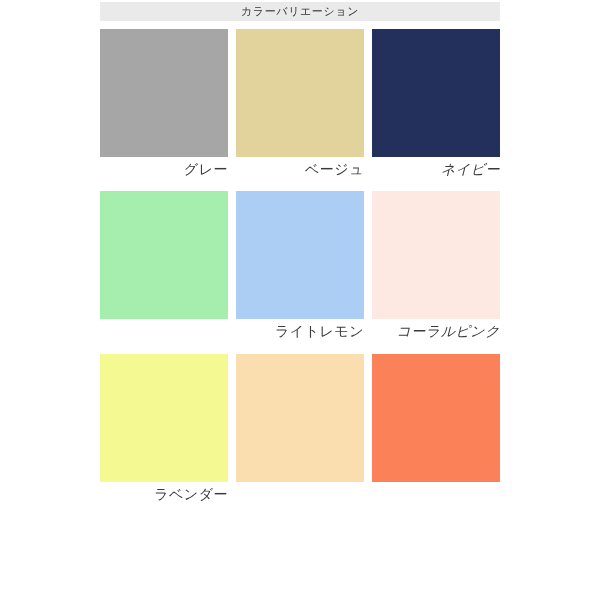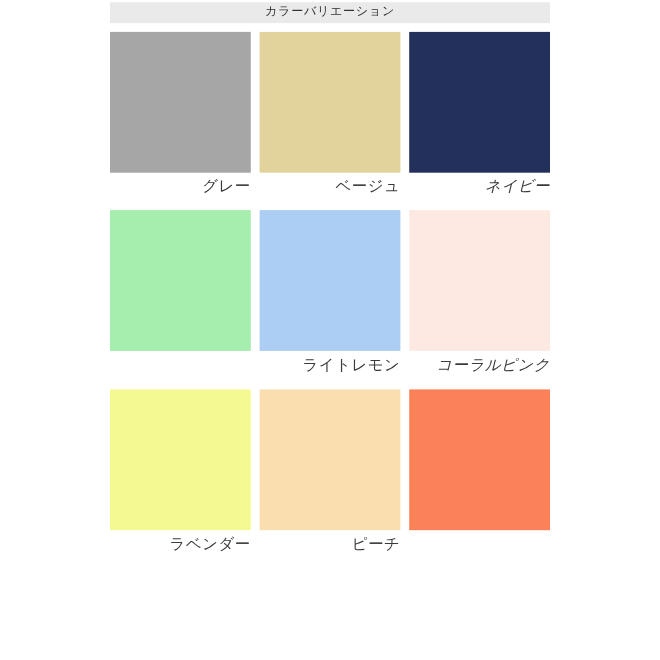--- a/index.html
+++ b/index.html
@@ -108,20 +108,19 @@
       <div class="swatch-cell">
         <span class="swatch-chip" style="background: rgb(253, 233, 225);"></span>
         <span class="swatch-label">コーラルピンク</span>
       </div>
       <div class="swatch-cell">
         <span class="swatch-chip" style="background: rgb(244, 250, 145);"></span>
         <span class="swatch-label">ラベンダー</span>
       </div>
       <div class="swatch-cell">
         <span class="swatch-chip" style="background: rgb(251, 222, 176);"></span>
-        <span class="swatch-label">ピーチ</span>
       </div>
       <div class="swatch-cell">
         <span class="swatch-chip" style="background: rgb(251, 129, 89);"></span>
       </div>
     </div>
 
 </div>
 
 </body></html>

